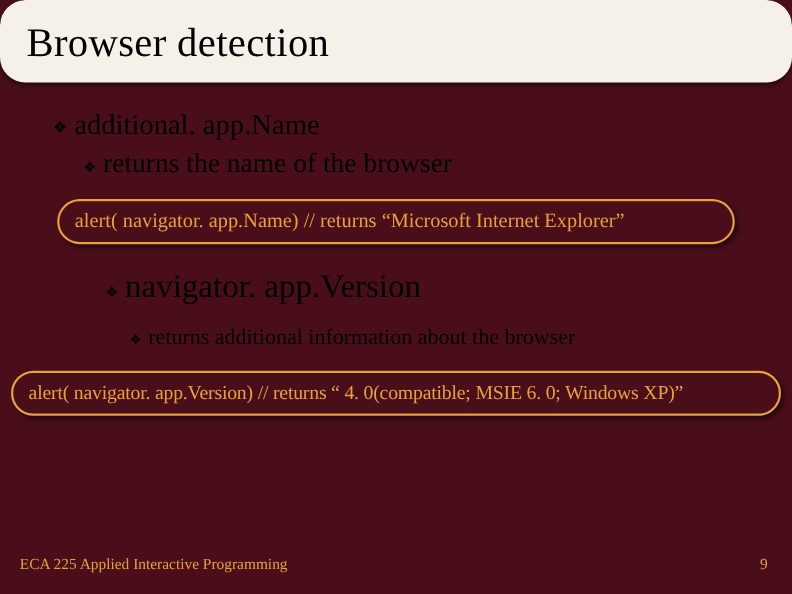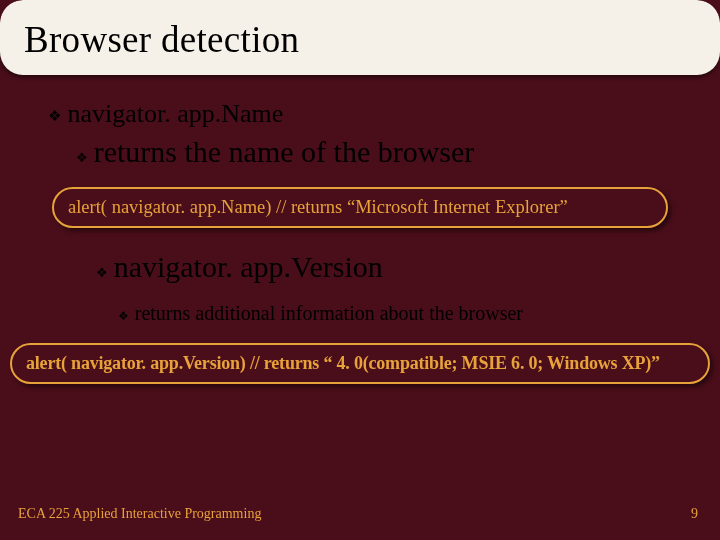--- a/index.html
+++ b/index.html
@@ -43,21 +43,21 @@
     color: #000;
     flex-shrink: 0;
     line-height: 1;
     position: relative;
   }
   .b1 { padding-left: 48px; }
   .b1 .diamond { font-size: 15px; top: -1px; }
   .b1 .txt { font-size: 26px; }
   .b2 { padding-left: 76px; margin-top: 4px; }
   .b2 .diamond { font-size: 13px; }
-  .b2 .txt { font-size: 30px; }
+  .b2 .txt { font-size: 25px; }
   .b3 { padding-left: 96px; margin-top: 22px; }
   .b3 .diamond { font-size: 13px; }
   .b3 .txt { font-size: 30px; text-align: right; }
   .b4 { padding-left: 118px; margin-top: 4px; }
   .b4 .diamond { font-size: 12px; }
   .b4 .txt { font-size: 20px; margin-top: 12px; }
   .code-box {
     background: #4a0e1a;
     border: 2px solid #e8a23a;
     color: #e8a23a;
@@ -66,21 +66,20 @@
     box-shadow: 3px 3px 5px rgba(0,0,0,0.5);
   }
   .code1 {
     margin: 18px 52px 13px 52px;
     font-size: 18.5px;
   }
   .code2 {
     margin: 18px 10px 0 10px;
     font-size: 18px;
     letter-spacing: -0.2px;
-    font-weight: bold;
   }
   .footer {
     position: absolute;
     bottom: 18px;
     left: 18px;
     right: 22px;
     display: flex;
     justify-content: space-between;
     color: #e8a23a;
     font-size: 14px;
@@ -92,21 +91,21 @@
 <div class="slide">
 
   <div class="title-block">
     <div class="title">Browser detection</div>
   </div>
 
   <div class="content">
 
     <div class="bullet-row b1">
       <span class="diamond">❖</span>
-      <span class="txt">navigator. app.Name</span>
+      <span class="txt">additional. app.Name</span>
     </div>
 
     <div class="bullet-row b2">
       <span class="diamond">❖</span>
       <span class="txt">returns the name of the browser</span>
     </div>
 
     <div class="code-box code1">alert( navigator. app.Name)   // returns “Microsoft Internet Explorer”</div>
 
     <div class="bullet-row b3">

